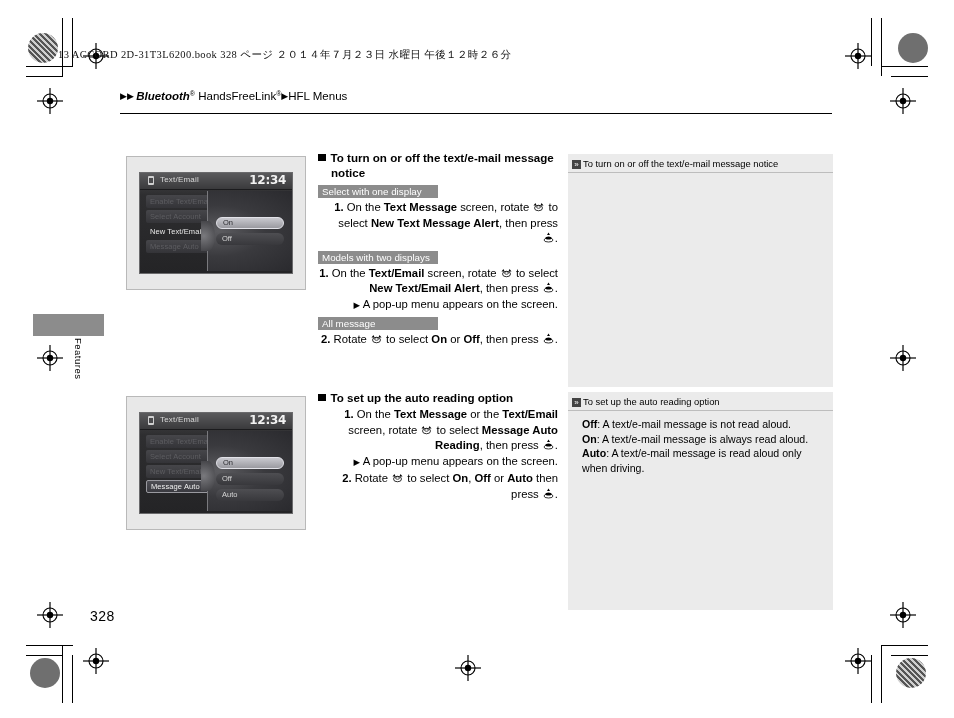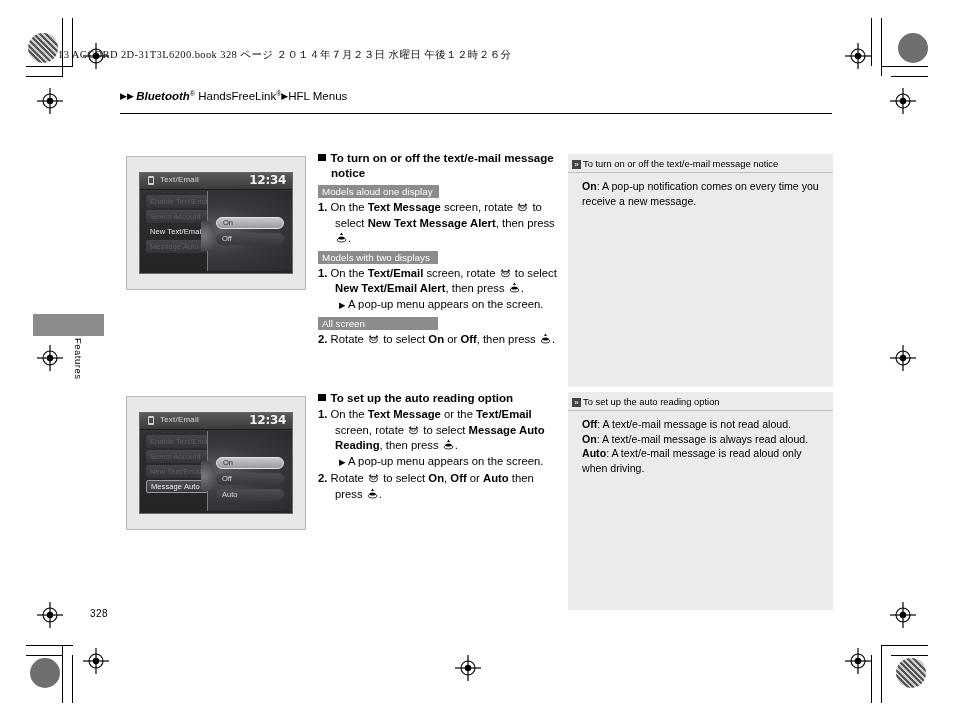--- a/index.html
+++ b/index.html
@@ -24,21 +24,21 @@
   .breadcrumb .bt{font-style:italic;font-weight:bold;}
   .breadcrumb .sup{font-size:7px;vertical-align:4px;}
   .hrule{position:absolute;left:120px;top:113px;width:712px;height:1.4px;background:#000;}
 
   
   .sidetab{position:absolute;left:33px;top:314px;width:71px;height:22px;background:#8c8c8c;}
   .sidelabel{position:absolute;left:84px;top:338px;width:60px;
              font-size:9.5px;letter-spacing:.5px;
              transform:rotate(90deg);transform-origin:0 0;white-space:nowrap;}
 
-  .pageno{position:absolute;left:90px;top:608px;font-size:10px;letter-spacing:.5px;}
+  .pageno{position:absolute;left:90px;top:608px;font-size:14px;letter-spacing:.5px;}
 
   
   .fig{position:absolute;background:#e8e8e8;border:1px solid #b9b9b9;}
   .fig1{left:126px;top:156px;width:178px;height:132px;}
   .fig2{left:126px;top:396px;width:178px;height:132px;}
   .screen{position:absolute;left:12px;top:15px;right:12px;bottom:15px;
           background:linear-gradient(180deg,#4a4a4c 0%,#2e2e30 22%,#242426 100%);
           border:1px solid #6a6a6c;overflow:hidden;}
   .scr-top{position:absolute;left:0;top:0;right:0;height:16px;
            background:linear-gradient(180deg,#5a5a5c,#3a3a3c);
@@ -73,21 +73,21 @@
   
   .col{position:absolute;left:318px;width:240px;font-size:11.3px;line-height:15.5px;}
   .col1{top:150px;}
   .col2{top:390px;}
   .h3{font-weight:bold;font-size:11.6px;line-height:15px;margin:0 0 2px 0;
       padding-left:13px;text-indent:-13px;}
   .h3 .sq{display:inline-block;width:7.5px;height:7.5px;background:#000;
           margin-right:5px;vertical-align:1px;}
   .badge{display:inline-block;background:#8c8c8c;color:#fff;font-size:9.8px;
          line-height:13px;padding:0 6px 0 4px;margin:3px 0 2px 0;min-width:110px;}
-  ol{margin:0;padding:0;list-style:none;}
+  ol{margin:0;padding:0;list-style:none;text-align:right;}
   li.step{padding-left:17px;text-indent:-17px;margin-bottom:1px;}
   li.step .n{font-weight:bold;}
   .b{font-weight:bold;}
   .sub{display:block;padding-left:17px;text-indent:-13px;}
   .sub .tri{font-size:8.5px;}
 
   
   .ico{display:inline-block;width:13px;height:11px;vertical-align:-1px;}
   .ico svg{display:block}
 
@@ -278,21 +278,21 @@
       <div class="popt">Auto</div>
     </div>
   </div>
 </div>
 
 <div class="col col1">
   <div class="h3">
     <span class="sq"></span><span>To turn on or off the text/e-mail message notice</span>
   </div>
 
-  <div class="badge">Models aloud one display</div>
+  <div class="badge">Select with one display</div>
   <ol>
     <li class="step">
       <span class="n">1.</span>
       <span>On the </span><span class="b">Text Message</span><span> screen, rotate </span><span class="ico"><svg viewBox="0 0 26 22">
             <ellipse cx="13" cy="14" rx="8" ry="5.5" fill="none" stroke="#000" stroke-width="1.6"></ellipse>
             <ellipse cx="13" cy="12" rx="4" ry="2.6" fill="none" stroke="#000" stroke-width="1.3"></ellipse>
             <path d="M3 9 L7 4 L9 9 Z" fill="#000"></path>
             <path d="M23 9 L19 4 L17 9 Z" fill="#000"></path>
           </svg></span><span> to select </span><span class="b">New Text Message Alert</span><span>, then press </span><span class="ico"><svg viewBox="0 0 26 22">
             <ellipse cx="13" cy="16" rx="9" ry="4" fill="none" stroke="#000" stroke-width="1.6"></ellipse>
@@ -313,21 +313,21 @@
             <path d="M23 9 L19 4 L17 9 Z" fill="#000"></path>
           </svg></span><span> to select </span><span class="b">New Text/Email Alert</span><span>, then press </span><span class="ico"><svg viewBox="0 0 26 22">
             <ellipse cx="13" cy="16" rx="9" ry="4" fill="none" stroke="#000" stroke-width="1.6"></ellipse>
             <ellipse cx="13" cy="12" rx="6" ry="3" fill="#000"></ellipse>
             <path d="M13 1 L10 6 L16 6 Z" fill="#000"></path>
           </svg></span><span>.</span>
       <span class="sub"><span class="tri">▶</span> <span>A pop-up menu appears on the screen.</span></span>
     </li>
   </ol>
 
-  <div class="badge">All screen</div>
+  <div class="badge">All message</div>
   <ol>
     <li class="step">
       <span class="n">2.</span>
       <span>Rotate </span><span class="ico"><svg viewBox="0 0 26 22">
             <ellipse cx="13" cy="14" rx="8" ry="5.5" fill="none" stroke="#000" stroke-width="1.6"></ellipse>
             <ellipse cx="13" cy="12" rx="4" ry="2.6" fill="none" stroke="#000" stroke-width="1.3"></ellipse>
             <path d="M3 9 L7 4 L9 9 Z" fill="#000"></path>
             <path d="M23 9 L19 4 L17 9 Z" fill="#000"></path>
           </svg></span><span> to select </span><span class="b">On</span><span> or </span><span class="b">Off</span><span>, then press </span><span class="ico"><svg viewBox="0 0 26 22">
             <ellipse cx="13" cy="16" rx="9" ry="4" fill="none" stroke="#000" stroke-width="1.6"></ellipse>
@@ -371,21 +371,20 @@
           </svg></span><span>.</span>
     </li>
   </ol>
 </div>
 
 <div class="panel panel1">
   <div class="p-head">
     <span class="chev">»</span><span>To turn on or off the text/e-mail message notice</span>
   </div>
   <div class="p-body">
-    <div><span class="b">On</span><span>: </span><span>A pop-up notification comes on every time you receive a new message.</span></div>
   </div>
 </div>
 
 <div class="panel panel2">
   <div class="p-head">
     <span class="chev">»</span><span>To set up the auto reading option</span>
   </div>
   <div class="p-body">
     <div><span class="b">Off</span><span>: </span><span>A text/e-mail message is not read aloud.</span></div>
     <div><span class="b">On</span><span>: </span><span>A text/e-mail message is always read aloud.</span></div>

